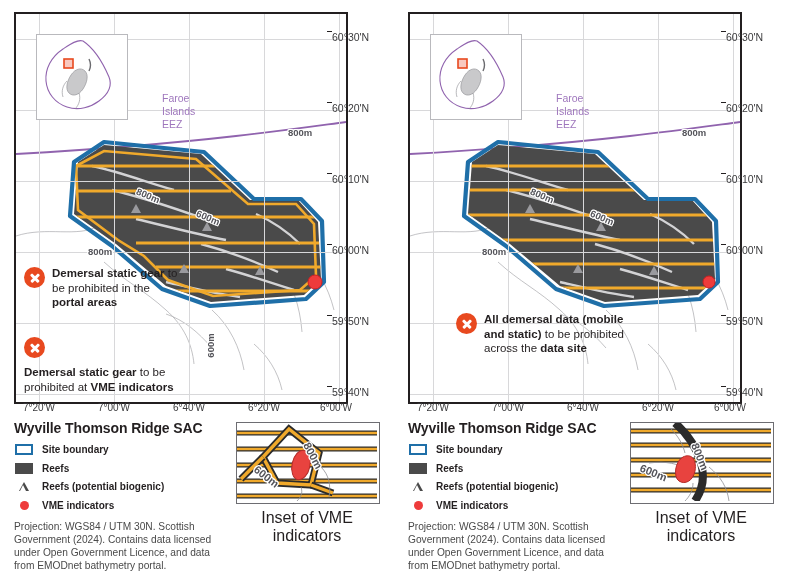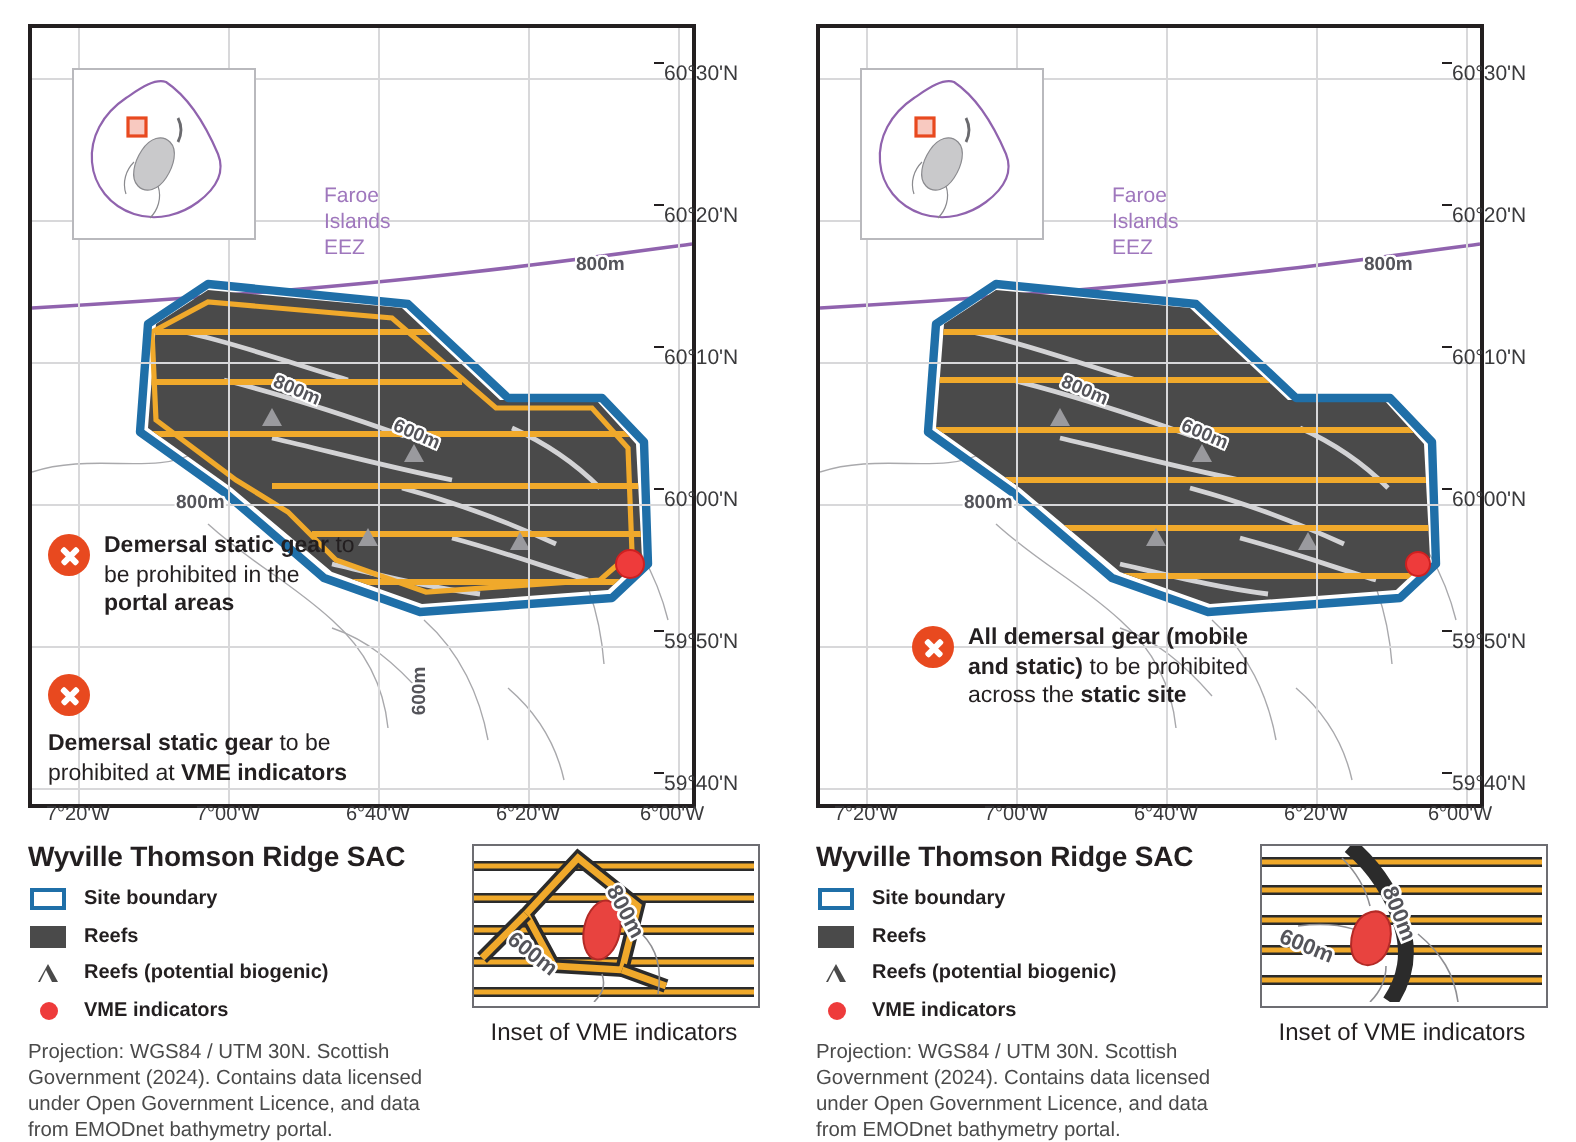--- a/index.html
+++ b/index.html
@@ -166,21 +166,21 @@
     width:142px;
   }
   .vme-inset-box{
     width:142px;height:80px;
     border:1px solid #6d6d72;
     background:#ffffff;
     position:relative;overflow:hidden;
   }
   .vme-inset-cap{
     margin-top:5px;text-align:center;
-    font-size:12px;color:#231f20;
+    font-size:16px;color:#231f20;
   }
   svg{display:block;}
 </style>
 </head>
 <body>
 
 <div class="figure">
 
   <div class="panel">
 
@@ -470,21 +470,21 @@
       </div>
 
       <div class="contour-label" style="left:272px;top:113px;">800m</div>
       <div class="contour-label" style="left:120px;top:176px;transform:rotate(23deg);">800m</div>
       <div class="contour-label" style="left:180px;top:198px;transform:rotate(23deg);">600m</div>
       <div class="contour-label" style="left:72px;top:232px;">800m</div>
 
       <div class="callout" style="left:46px;top:298px;width:185px;">
         <div class="xbadge"></div>
         <div class="callout-text">
-          <b>All demersal gear (mobile and static)</b> to be prohibited across the <b>static site</b>
+          <b>All demersal data (mobile and static)</b> to be prohibited across the <b>data site</b>
         </div>
       </div>
     </div>
 
     <div class="lat-labels">
       <span style="top:25px"><i class="tickmark"></i><em style="font-style:normal">60°30'N</em></span>
       <span style="top:96px"><i class="tickmark"></i><em style="font-style:normal">60°20'N</em></span>
       <span style="top:167px"><i class="tickmark"></i><em style="font-style:normal">60°10'N</em></span>
       <span style="top:238px"><i class="tickmark"></i><em style="font-style:normal">60°00'N</em></span>
       <span style="top:309px"><i class="tickmark"></i><em style="font-style:normal">59°50'N</em></span>

